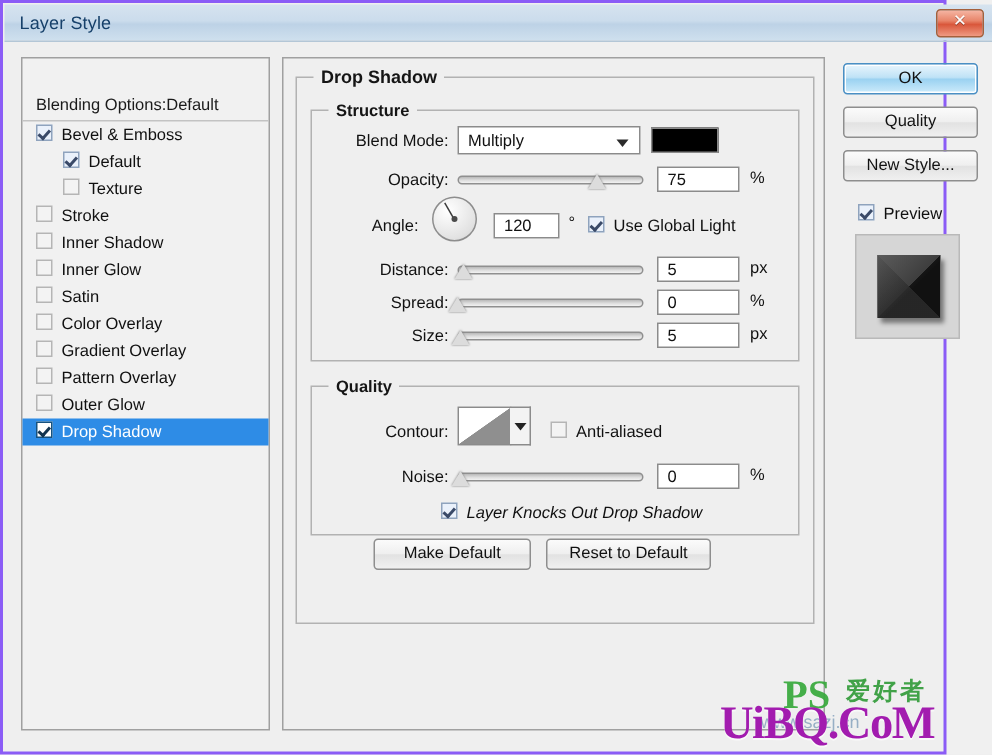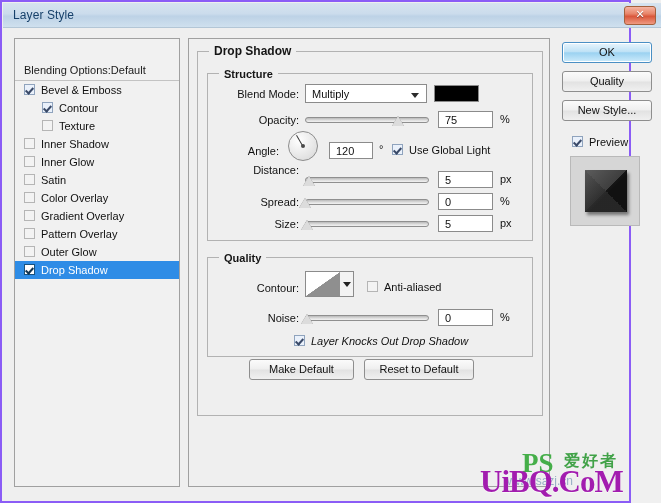--- a/index.html
+++ b/index.html
@@ -230,22 +230,23 @@
     <div class="title-text">Layer Style</div>
     <div class="close-btn">
       <div class="x">✕</div>
     </div>
   </div>
 
   <div class="panel styles-panel">
     <div class="style-blend">Blending Options:Default</div>
     <div class="style-list" id="style-list">
         <div class="style-row"><span class="cb on lite"></span><span>Bevel &amp; Emboss</span></div>
-        <div class="style-row indent"><span class="cb on lite"></span><span>Contour</span></div>
+        <div class="style-row indent"><span class="cb on lite"></span><span>Default</span></div>
         <div class="style-row indent"><span class="cb dim"></span><span>Texture</span></div>
+        <div class="style-row"><span class="cb dim"></span><span>Stroke</span></div>
         <div class="style-row"><span class="cb dim"></span><span>Inner Shadow</span></div>
         <div class="style-row"><span class="cb dim"></span><span>Inner Glow</span></div>
         <div class="style-row"><span class="cb dim"></span><span>Satin</span></div>
         <div class="style-row"><span class="cb dim"></span><span>Color Overlay</span></div>
         <div class="style-row"><span class="cb dim"></span><span>Gradient Overlay</span></div>
         <div class="style-row"><span class="cb dim"></span><span>Pattern Overlay</span></div>
         <div class="style-row"><span class="cb dim"></span><span>Outer Glow</span></div>
         <div class="style-row selected"><span class="cb on lite"></span><span>Drop Shadow</span></div>
       </div>
   </div>
@@ -281,21 +282,21 @@
       <div class="hub"></div>
     </div>
     <div class="numfield" style="left:140px;top:103px;width:44px;">
       <span>120</span>
     </div>
     <div class="unit" style="left:190px;top:104px;">°</div>
     <div class="ckrow" style="left:203px;top:105px;text-align:center;">
       <span class="cb on lite"></span><span>Use Global Light</span>
     </div>
 
-    <div class="lbl" style="left:22px;top:125px;width:88px;">Distance:</div>
+    <div class="lbl" style="left:22px;top:135px;width:88px;">Distance:</div>
     <div class="slider" id="distance-slider" style="left:116px;top:135px;width:124px;">
       <div class="track"></div>
       <div class="thumb" style="left: 3%;"></div>
     </div>
     <div class="numfield" style="left:249px;top:132px;width:55px;">
       <span>5</span>
     </div>
     <div class="unit" style="left:311px;top:134px;">px</div>
 
     <div class="lbl" style="left:22px;top:157px;width:88px;">Spread:</div>

